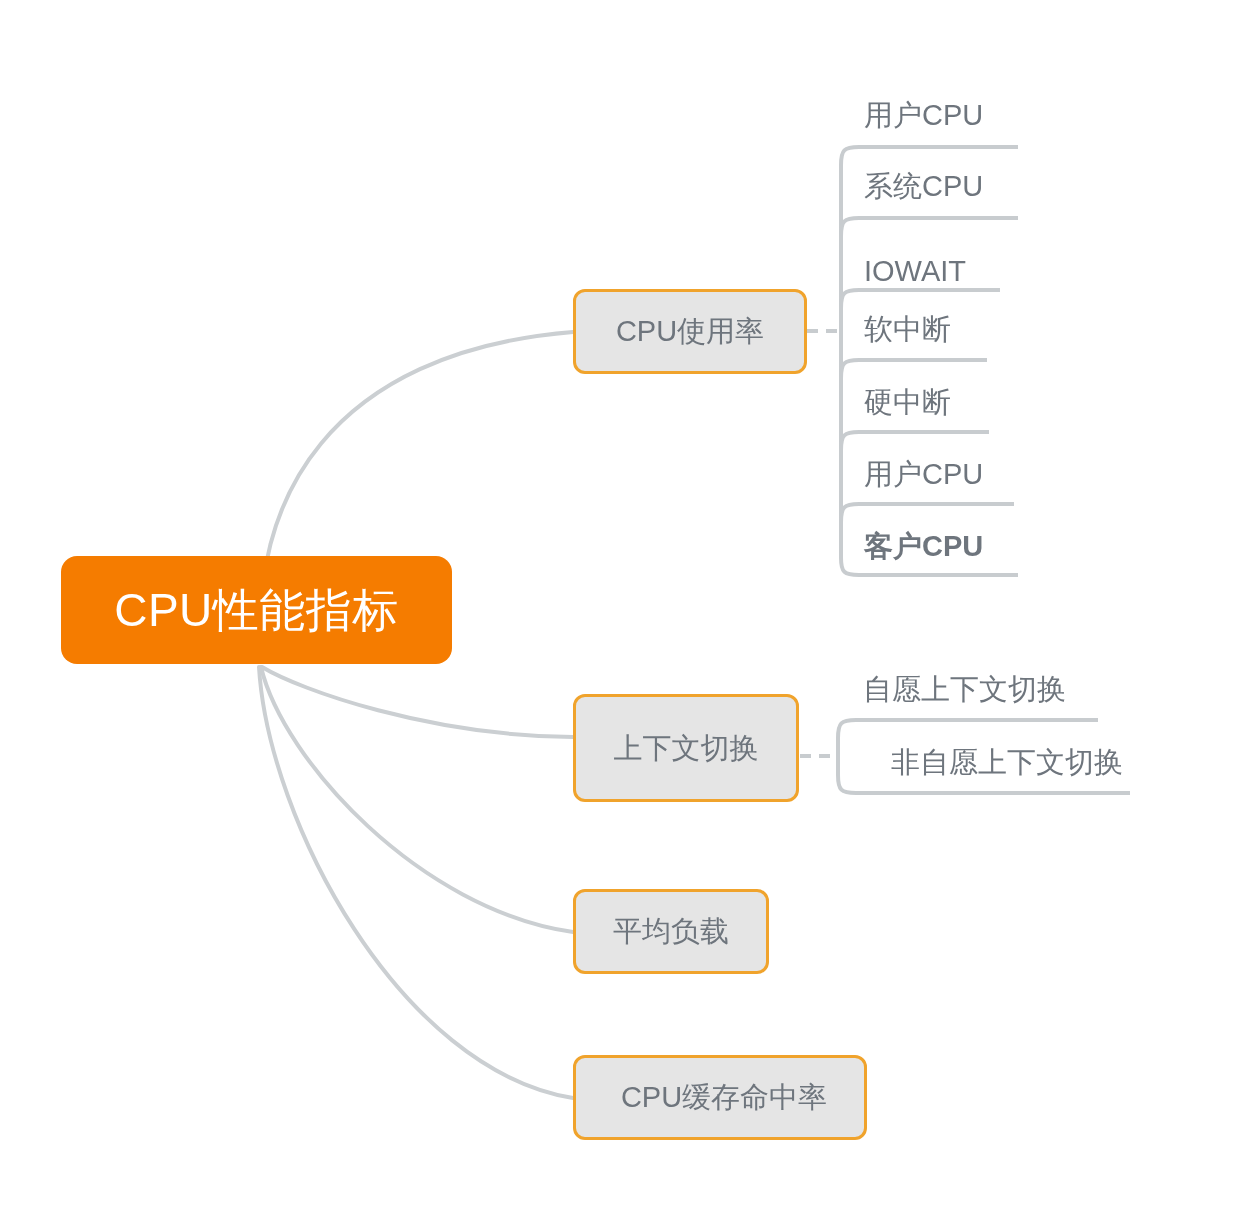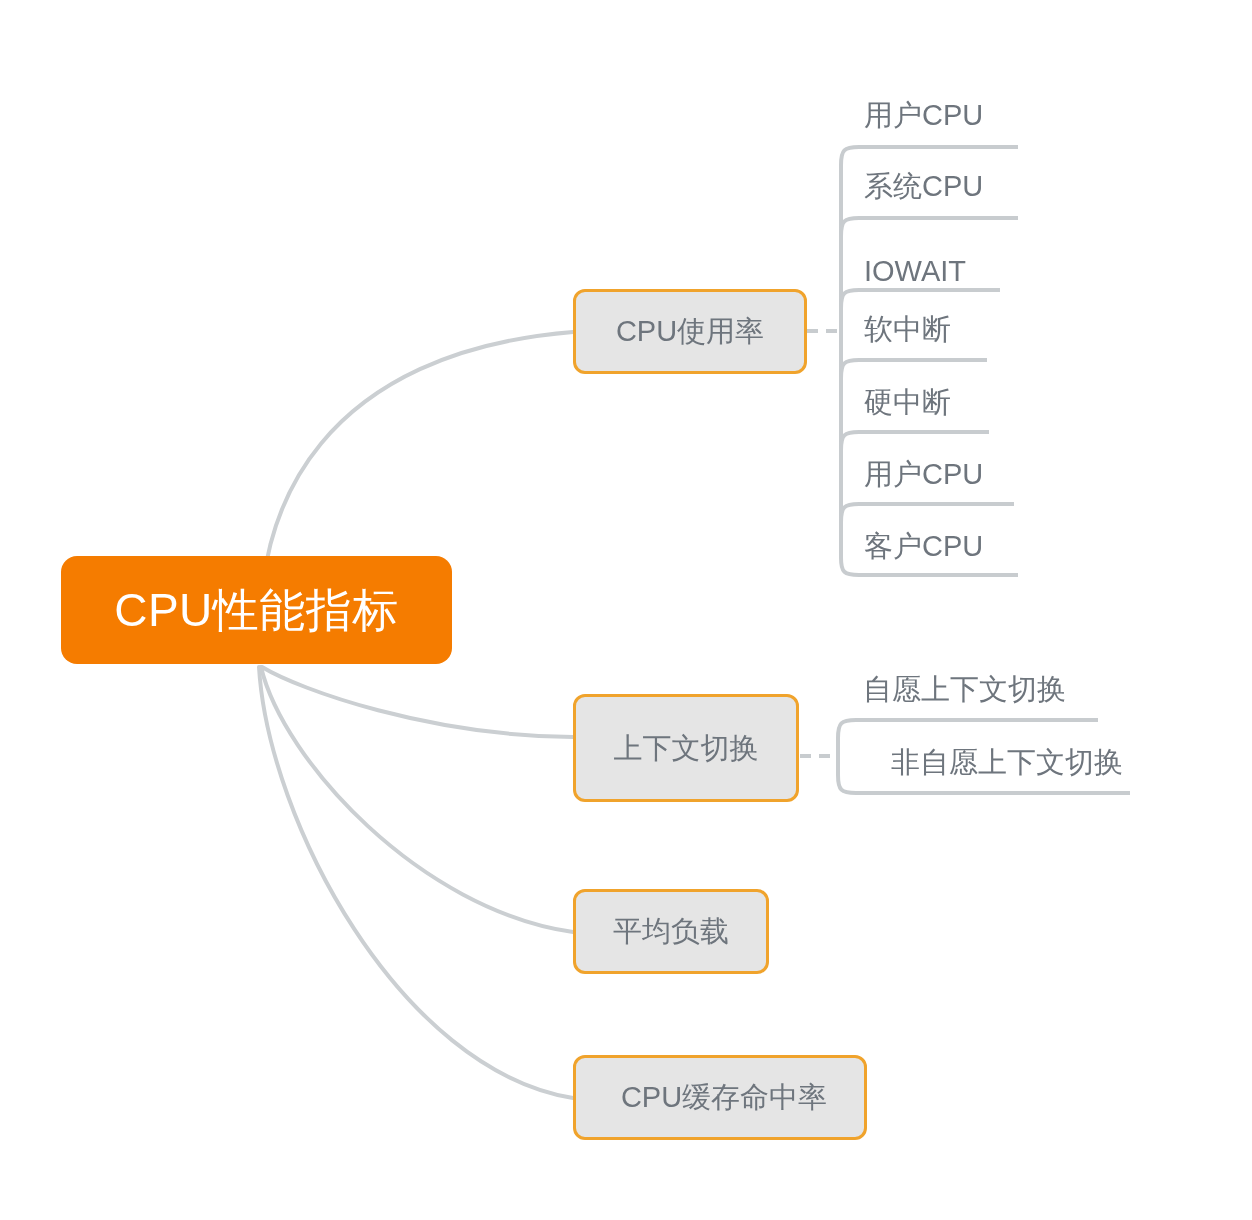--- a/index.html
+++ b/index.html
@@ -184,21 +184,21 @@
   </div>
 
   <div class="leaf-node" style="left:864px; top:388px;">
     <span class="leaf-label">硬中断</span>
   </div>
 
   <div class="leaf-node" style="left:864px; top:460px;">
     <span class="leaf-label">用户CPU</span>
   </div>
 
-  <div class="leaf-node" style="left:864px; top:532px;">
+  <div class="leaf-node" style="left:864px; top:532px;font-weight:bold;">
     <span class="leaf-label">客户CPU</span>
   </div>
 
   <div class="leaf-node" style="left:863px; top:675px;">
     <span class="leaf-label">自愿上下文切换</span>
   </div>
 
   <div class="leaf-node" style="left:863px; top:748px;margin-left:28px;">
     <span class="leaf-label">非自愿上下文切换</span>
   </div>

